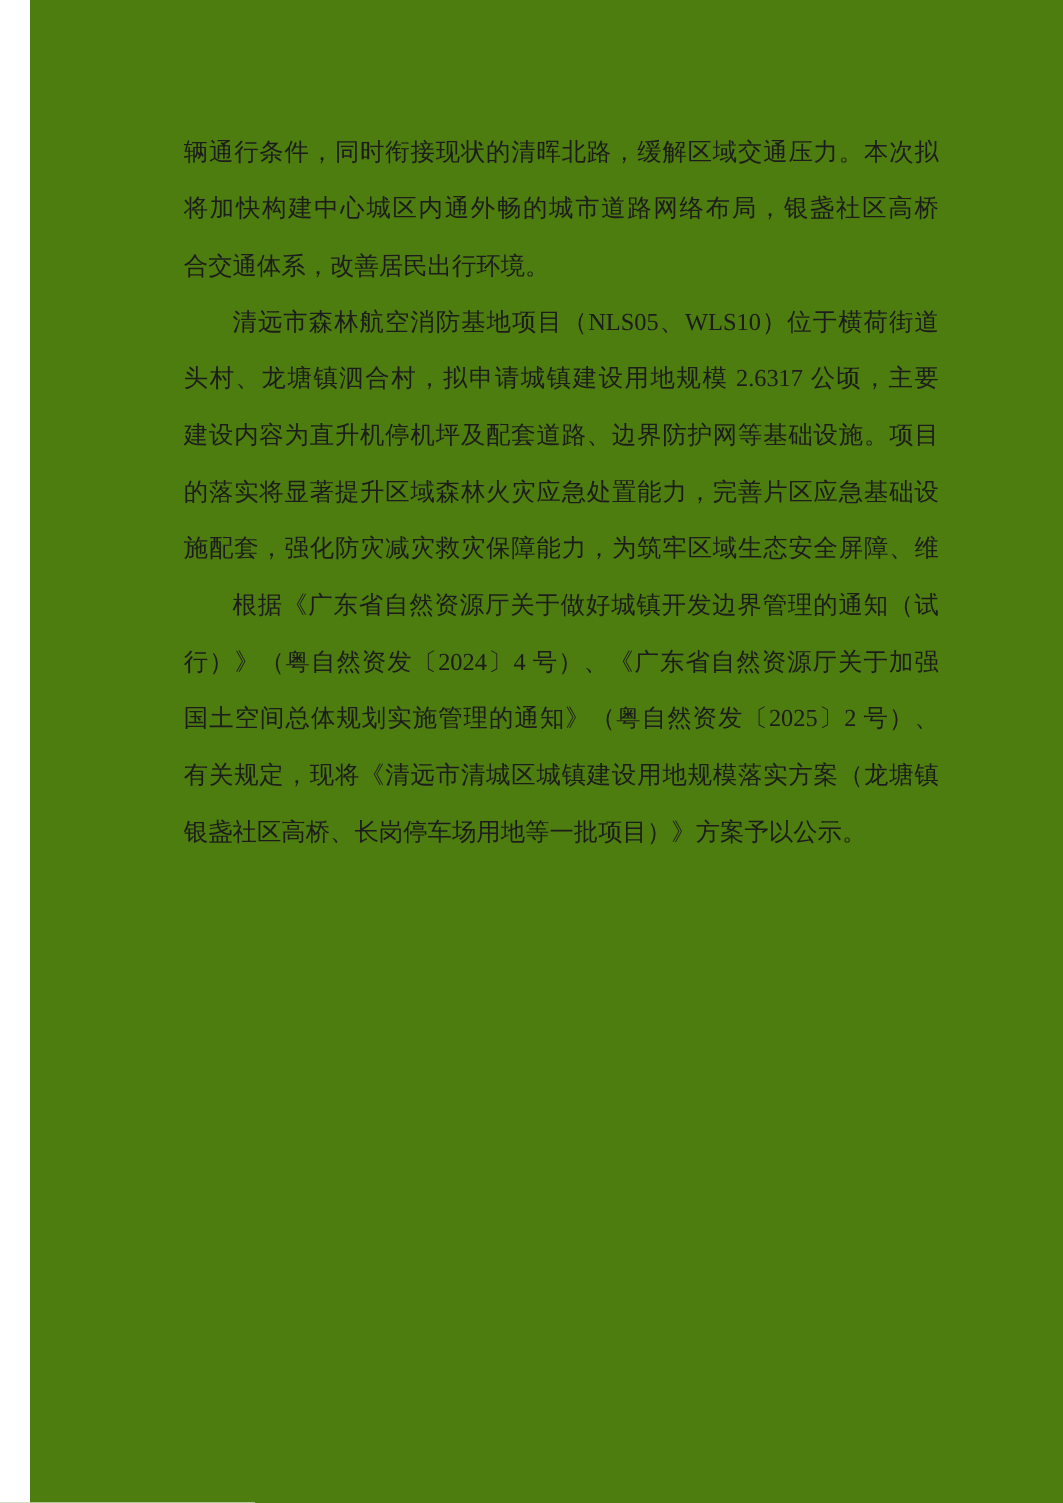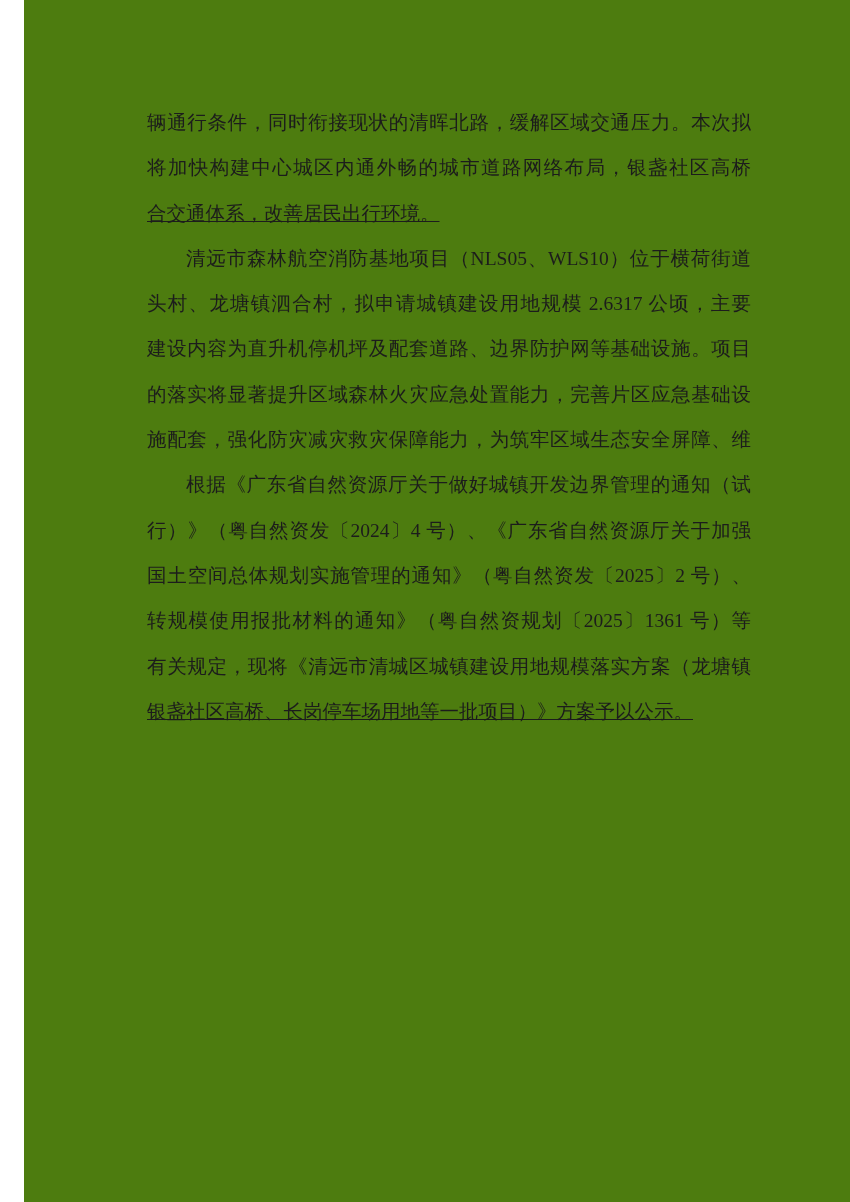--- a/index.html
+++ b/index.html
@@ -37,21 +37,20 @@
     line-height: 45.3px;
     overflow: hidden;
     text-align: justify;
     text-align-last: justify;
     text-justify: inter-character;
     white-space: normal;
   }
   .line.last {
     text-align: right;
     text-align-last: left;
-    text-decoration: underline;
   }
   .line.ind {
     text-indent: 39px;
   }
 </style>
 </head>
 <body>
 
 <div class="page">
   <div class="textblock">
@@ -67,19 +66,18 @@
       <div class="line">头村、龙塘镇泗合村，拟申请城镇建设用地规模 2.6317 公顷，主要</div>
       <div class="line">建设内容为直升机停机坪及配套道路、边界防护网等基础设施。项目</div>
       <div class="line">的落实将显著提升区域森林火灾应急处置能力，完善片区应急基础设</div>
       <div class="line">施配套，强化防灾减灾救灾保障能力，为筑牢区域生态安全屏障、维</div>
     </div>
 
     <div class="para">
       <div class="line ind">根据《广东省自然资源厅关于做好城镇开发边界管理的通知（试</div>
       <div class="line">行）》（粤自然资发〔2024〕4 号）、《广东省自然资源厅关于加强</div>
       <div class="line">国土空间总体规划实施管理的通知》（粤自然资发〔2025〕2 号）、</div>
-      <div class="line">转规模使用报批材料的通知》（粤自然资规划〔2025〕1361 号）等</div>
       <div class="line">有关规定，现将《清远市清城区城镇建设用地规模落实方案（龙塘镇</div>
       <div class="line last">银盏社区高桥、长岗停车场用地等一批项目）》方案予以公示。</div>
     </div>
 
   </div>
 </div>
 
 </body></html>

